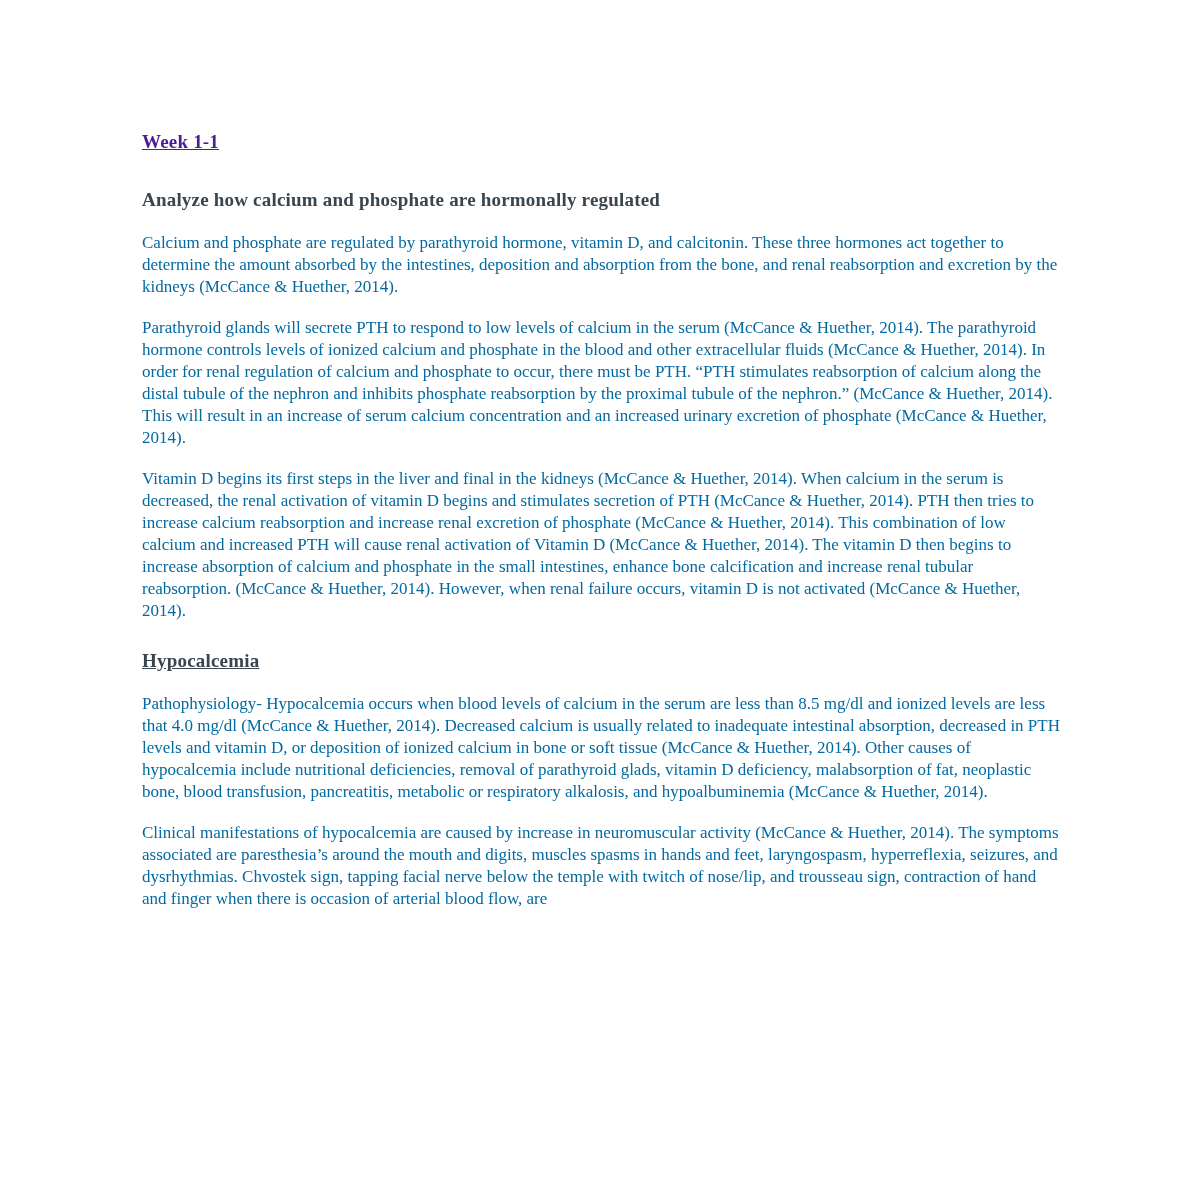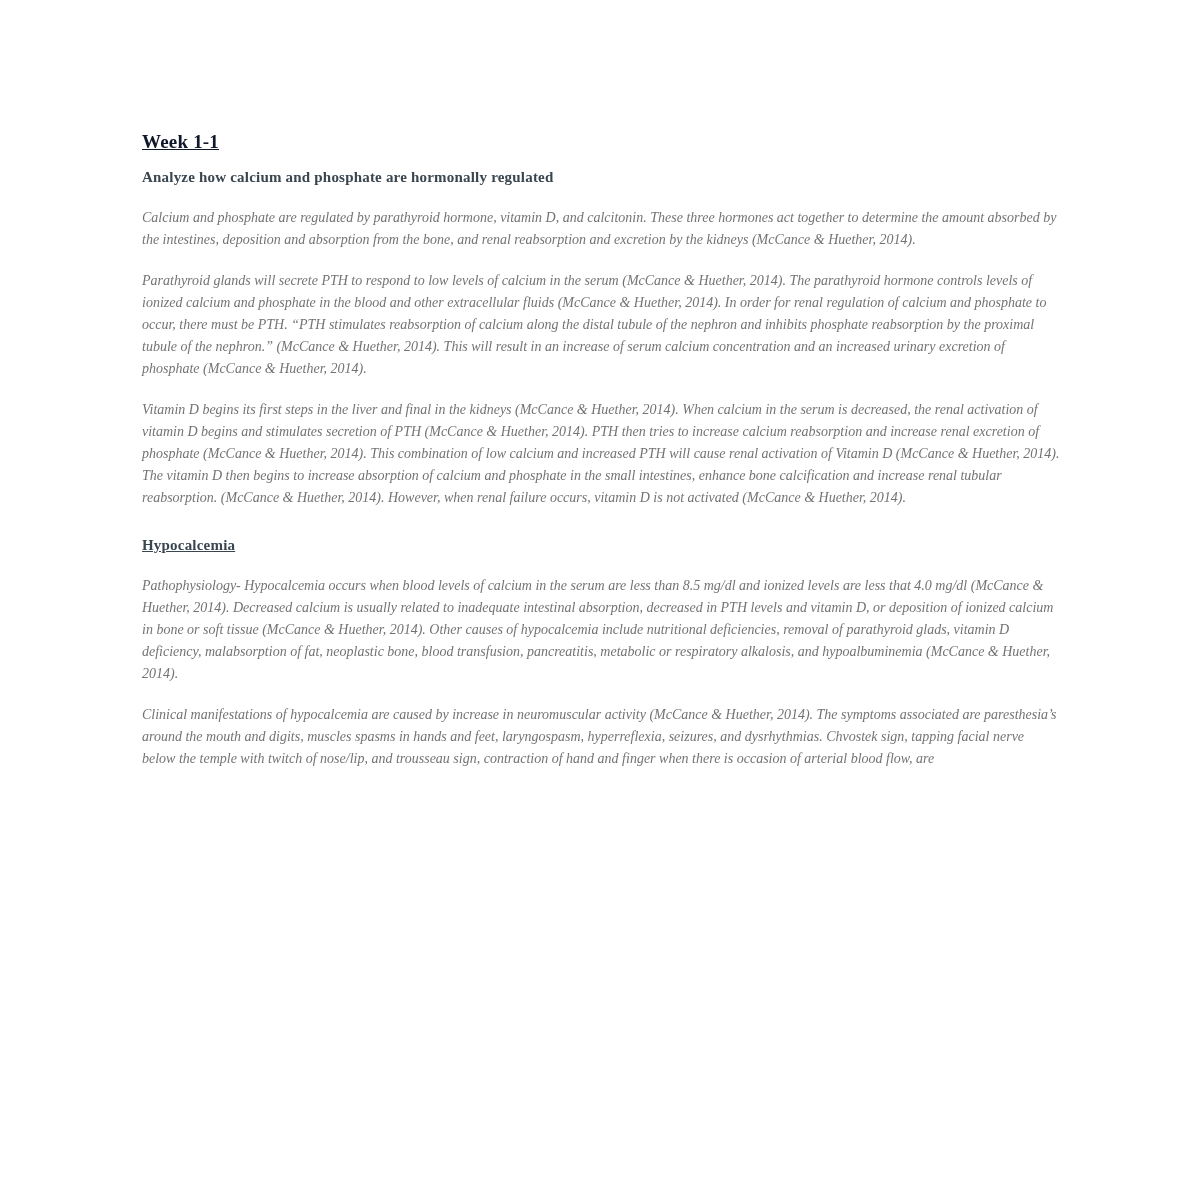--- a/index.html
+++ b/index.html
@@ -15,45 +15,44 @@
     overflow: hidden;
     font-family: "Liberation Serif", "DejaVu Serif", serif;
   }
   .content {
     position: absolute;
     left: 142px;
     top: 131px;
     width: 918px;
   }
   .week-title {
-    margin: 0 0 16px 0;
+    margin: 0 0 36px 0;
     font-size: 19px;
     font-weight: bold;
-    color: #0f172a;
+    color: #4c1d95;
     text-decoration: underline;
     letter-spacing: 0.2px;
   }
   .section-heading {
     margin: 0 0 21px 0;
-    font-size: 15px;
+    font-size: 19px;
     font-weight: bold;
     color: #39454f;
     letter-spacing: 0.2px;
   }
   .section-heading.underlined {
     text-decoration: underline;
     margin-top: 28px;
   }
   .content p {
     margin: 0 0 19px 0;
-    font-size: 14px;
+    font-size: 17px;
     line-height: 22px;
-    color: #737373;
+    color: #0369a1;
     text-align: left;
-    font-style: italic;
   }
 </style>
 </head>
 <body>
 
 <div class="page">
   <div class="content">
 
     <h2 class="week-title">Week 1-1</h2>
 

